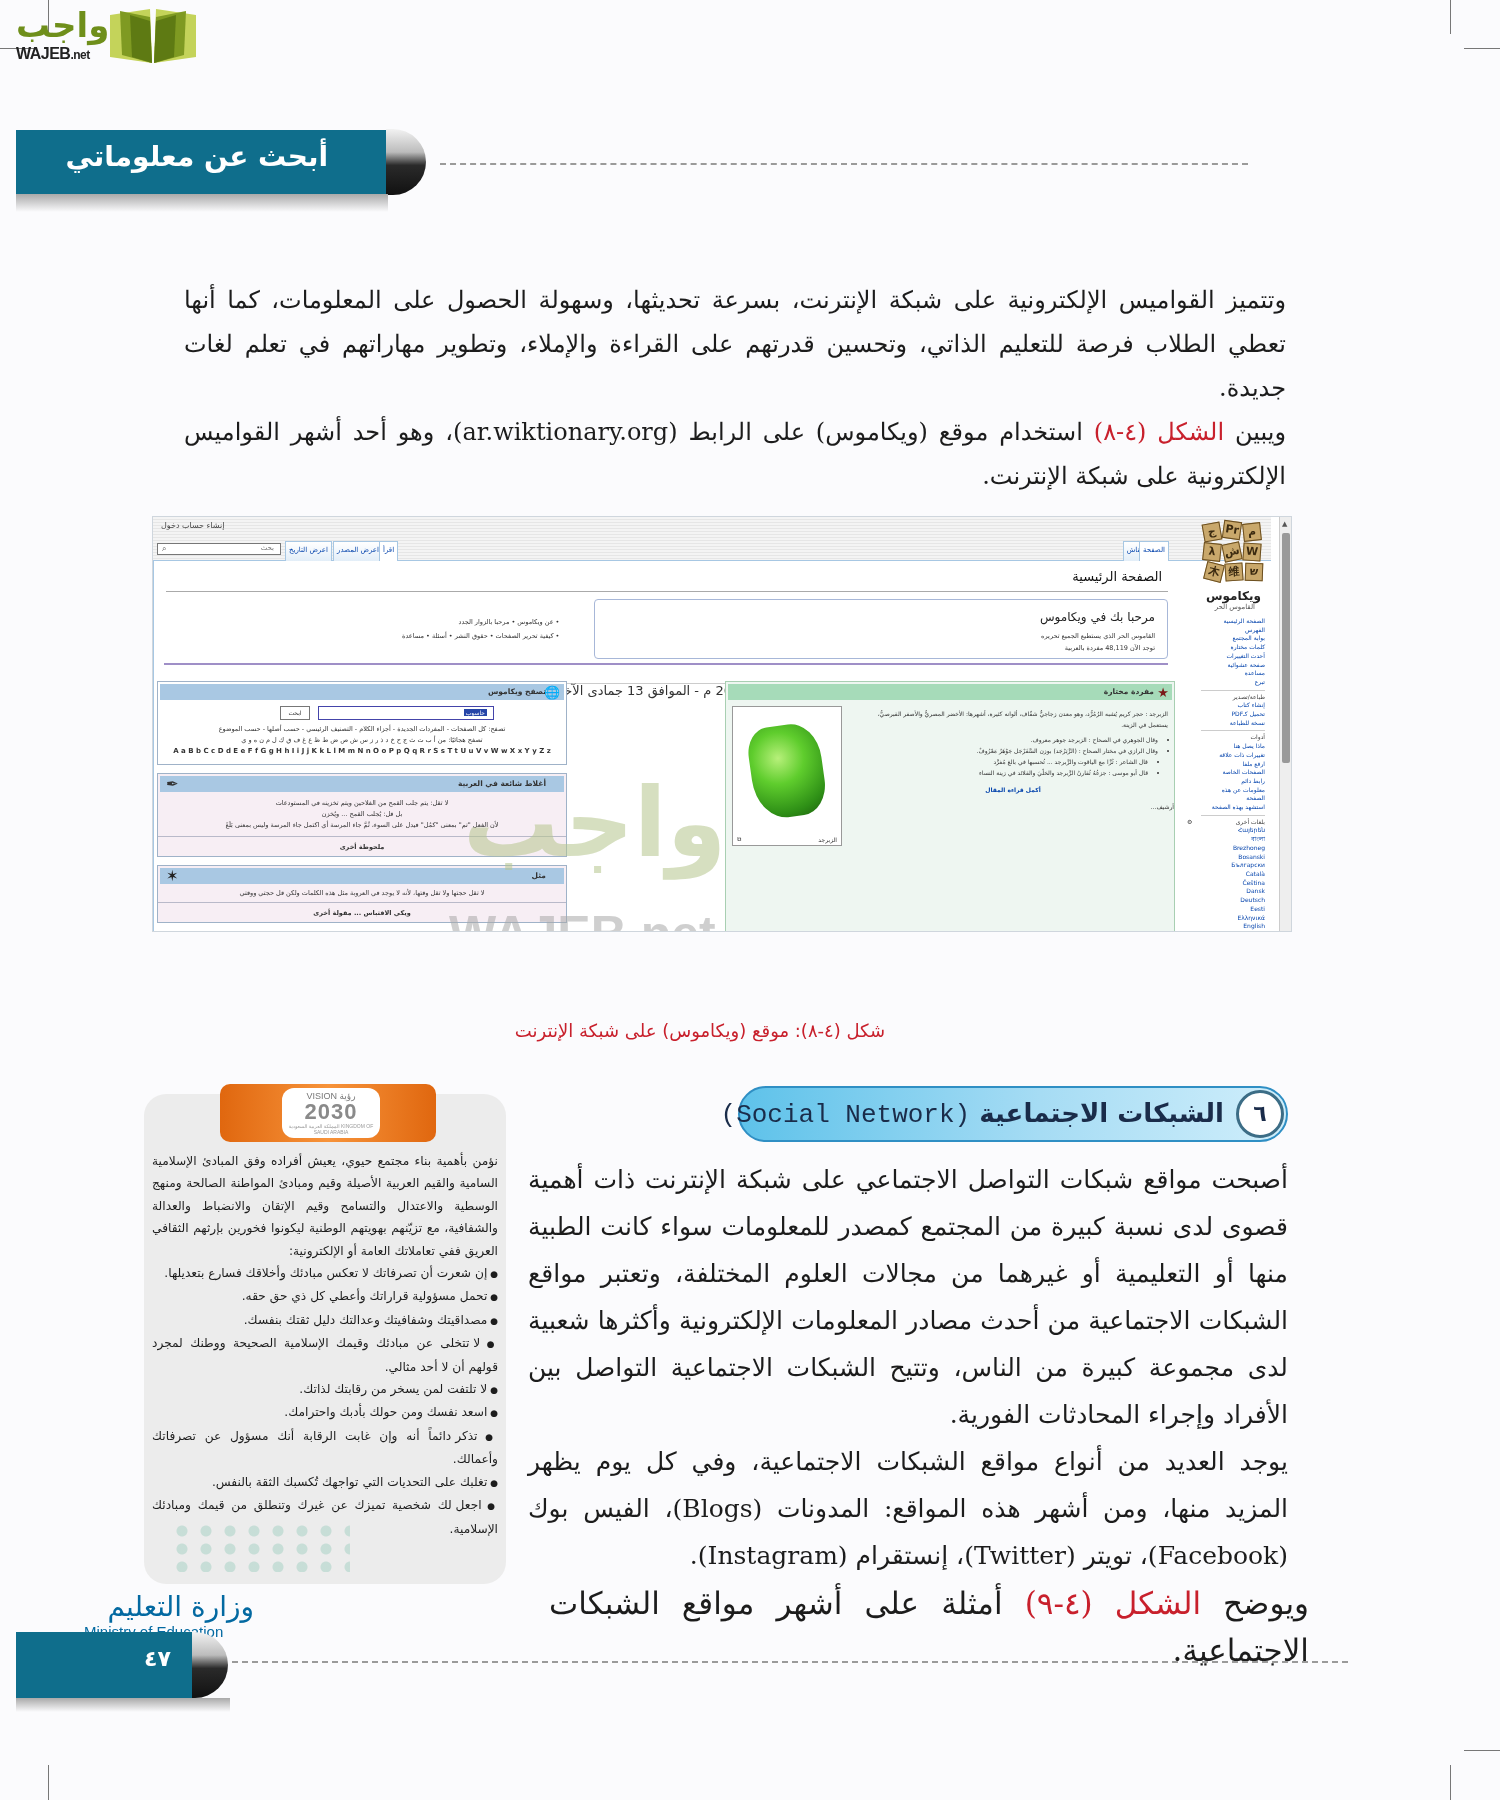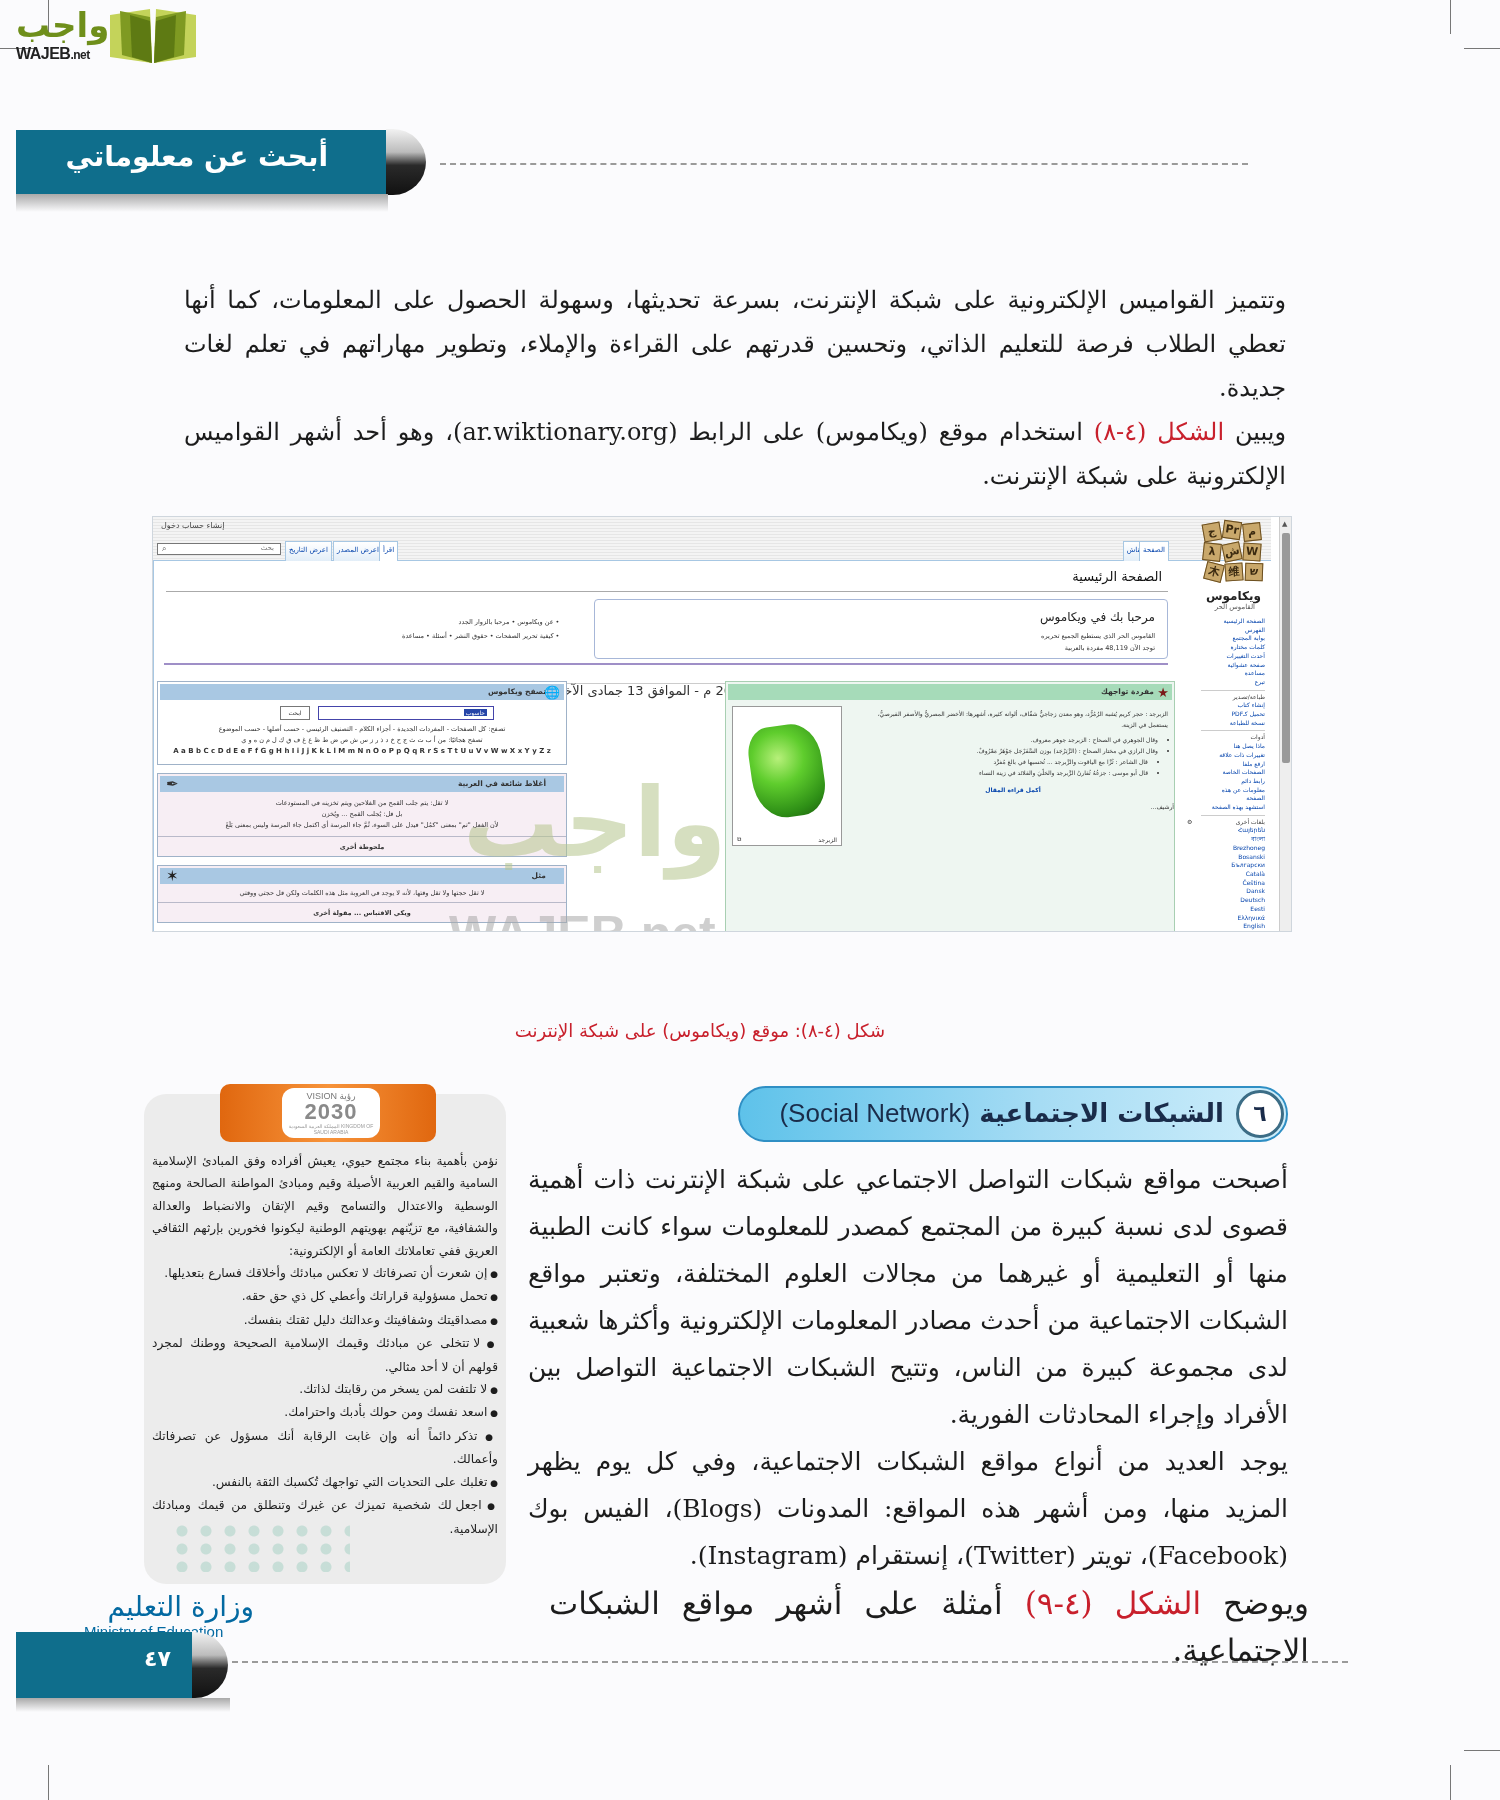--- a/index.html
+++ b/index.html
@@ -84,21 +84,21 @@
   .fig-wm { position: absolute; left: 280px; top: 250px; width: 420px; height: 230px; pointer-events: none; opacity: 0.55; }
   .fig-wm .ar { position: absolute; left: 30px; top: 0; font-size: 96px; font-weight: bold; color: #b6c68e; }
   .fig-wm .en { position: absolute; left: 16px; top: 138px; font-size: 50px; font-weight: bold; color: #a9a9a9; font-family: "Liberation Sans", sans-serif; direction: ltr; }
 
   .caption { position: absolute; left: 460px; top: 1020px; width: 480px; text-align: center; font-size: 18px; color: #c8202c; font-family: "DejaVu Sans", sans-serif; }
 
   
   .h6-pill { position: absolute; left: 738px; top: 1086px; width: 550px; height: 56px; border-radius: 28px; background: linear-gradient(90deg,#5ec2ea 0%,#a6dcf4 55%,#cfeefb 100%); border: 2px solid #2f8fc4; direction: rtl; }
   .h6-num { position: absolute; right: 2px; top: 2px; width: 48px; height: 48px; border-radius: 50%; background: #fff; border: 3px solid #3c6d86; font-size: 22px; font-weight: bold; text-align: center; line-height: 42px; color: #1a2c4a; }
   .h6-title { position: absolute; right: 62px; top: 10px; font-size: 26px; font-weight: bold; color: #1a2c4a; white-space: nowrap; }
-  .h6-title .en { font-family: Liberation Sans, sans-serif; font-weight: normal; }
+  .h6-title .en { font-family: Liberation Mono, monospace; font-weight: normal; }
 
   
   .vision-box { position: absolute; left: 144px; top: 1094px; width: 362px; height: 490px; background: #ececec; border-radius: 22px; direction: rtl; }
   .vision-tab { position: absolute; left: 220px; top: 1084px; width: 216px; height: 58px; border-radius: 10px; background: linear-gradient(90deg,#e0670f,#f7933a 50%,#e0670f); }
   .vision-logo { position: absolute; left: 282px; top: 1088px; width: 98px; height: 50px; background: #fff; border-radius: 12px; text-align: center; direction: ltr; }
   .vision-logo .v { font-size: 9px; color: #777; font-family: "Liberation Sans", sans-serif; margin-top: 3px; }
   .vision-logo .y { font-size: 22px; font-weight: bold; color: #8a8a8a; font-family: "Liberation Sans", sans-serif; line-height: 22px; letter-spacing: 1px; }
   .vision-logo .k { font-size: 5px; color: #999; font-family: "Liberation Sans", sans-serif; }
   .vision-text { position: absolute; left: 152px; top: 1150px; width: 346px; font-size: 12.2px; line-height: 22.4px; text-align: justify; text-align-last: right; color: #1d1d1d; }
   .vision-text .b::before { content: "● "; font-size: 9px; }
@@ -234,21 +234,21 @@
     </div>
     <div class="fig-links">
       <div>• عن ويكاموس • مرحبا بالزوار الجدد</div>
       <div>• كيفية تحرير الصفحات • حقوق النشر • أسئلة • مساعدة</div>
     </div>
     <div class="fig-date">• الجمعة 3 أبريل 2015 م - الموافق 13 جمادى الآخرة 1436 هـ •</div>
 
     <div class="fig-box featured" style="left:auto; right:3px;">
       <div class="hd">
         <span class="ic" style="color:#7a1818;">★</span>
-        <span>مفردة تواجهك</span>
+        <span>مفردة مختارة</span>
       </div>
       <div class="feat-text">
         <div>الزبرجد : حجر كريم يُشبه الزُمُرُّد، وهو معدن زجاجيٌّ شفّاف، ألوانه كثيرة، أشهرها: الأخضر المصريُّ والأصفر القبرصيُّ، يستعمل في الزينة.</div>
         <ul style="margin-top:4px;">
           <li>وقال الجوهري في الصحاح : الزبرجد جوهر معروف.</li>
           <li>وقال الرازي في مختار الصحاح : (الزَّبَرْجَد) بوزن السَّفَرْجَل جَوْهَرٌ مَعْرُوفٌ.</li>
           <li style="margin-right:20px;">قال الشاعر : تُرَّا مع الياقوت والزَّبرجد ... تُحسبها في بالغ مُفرَّد</li>
           <li style="margin-right:20px;">قال أبو موسى : جزعُهُ تُقارنُ الزَّبرجد والحَلْيَ والقلائد في زينة النساء</li>
         </ul>
         <div class="more">أكمل قراءة المقال</div>

